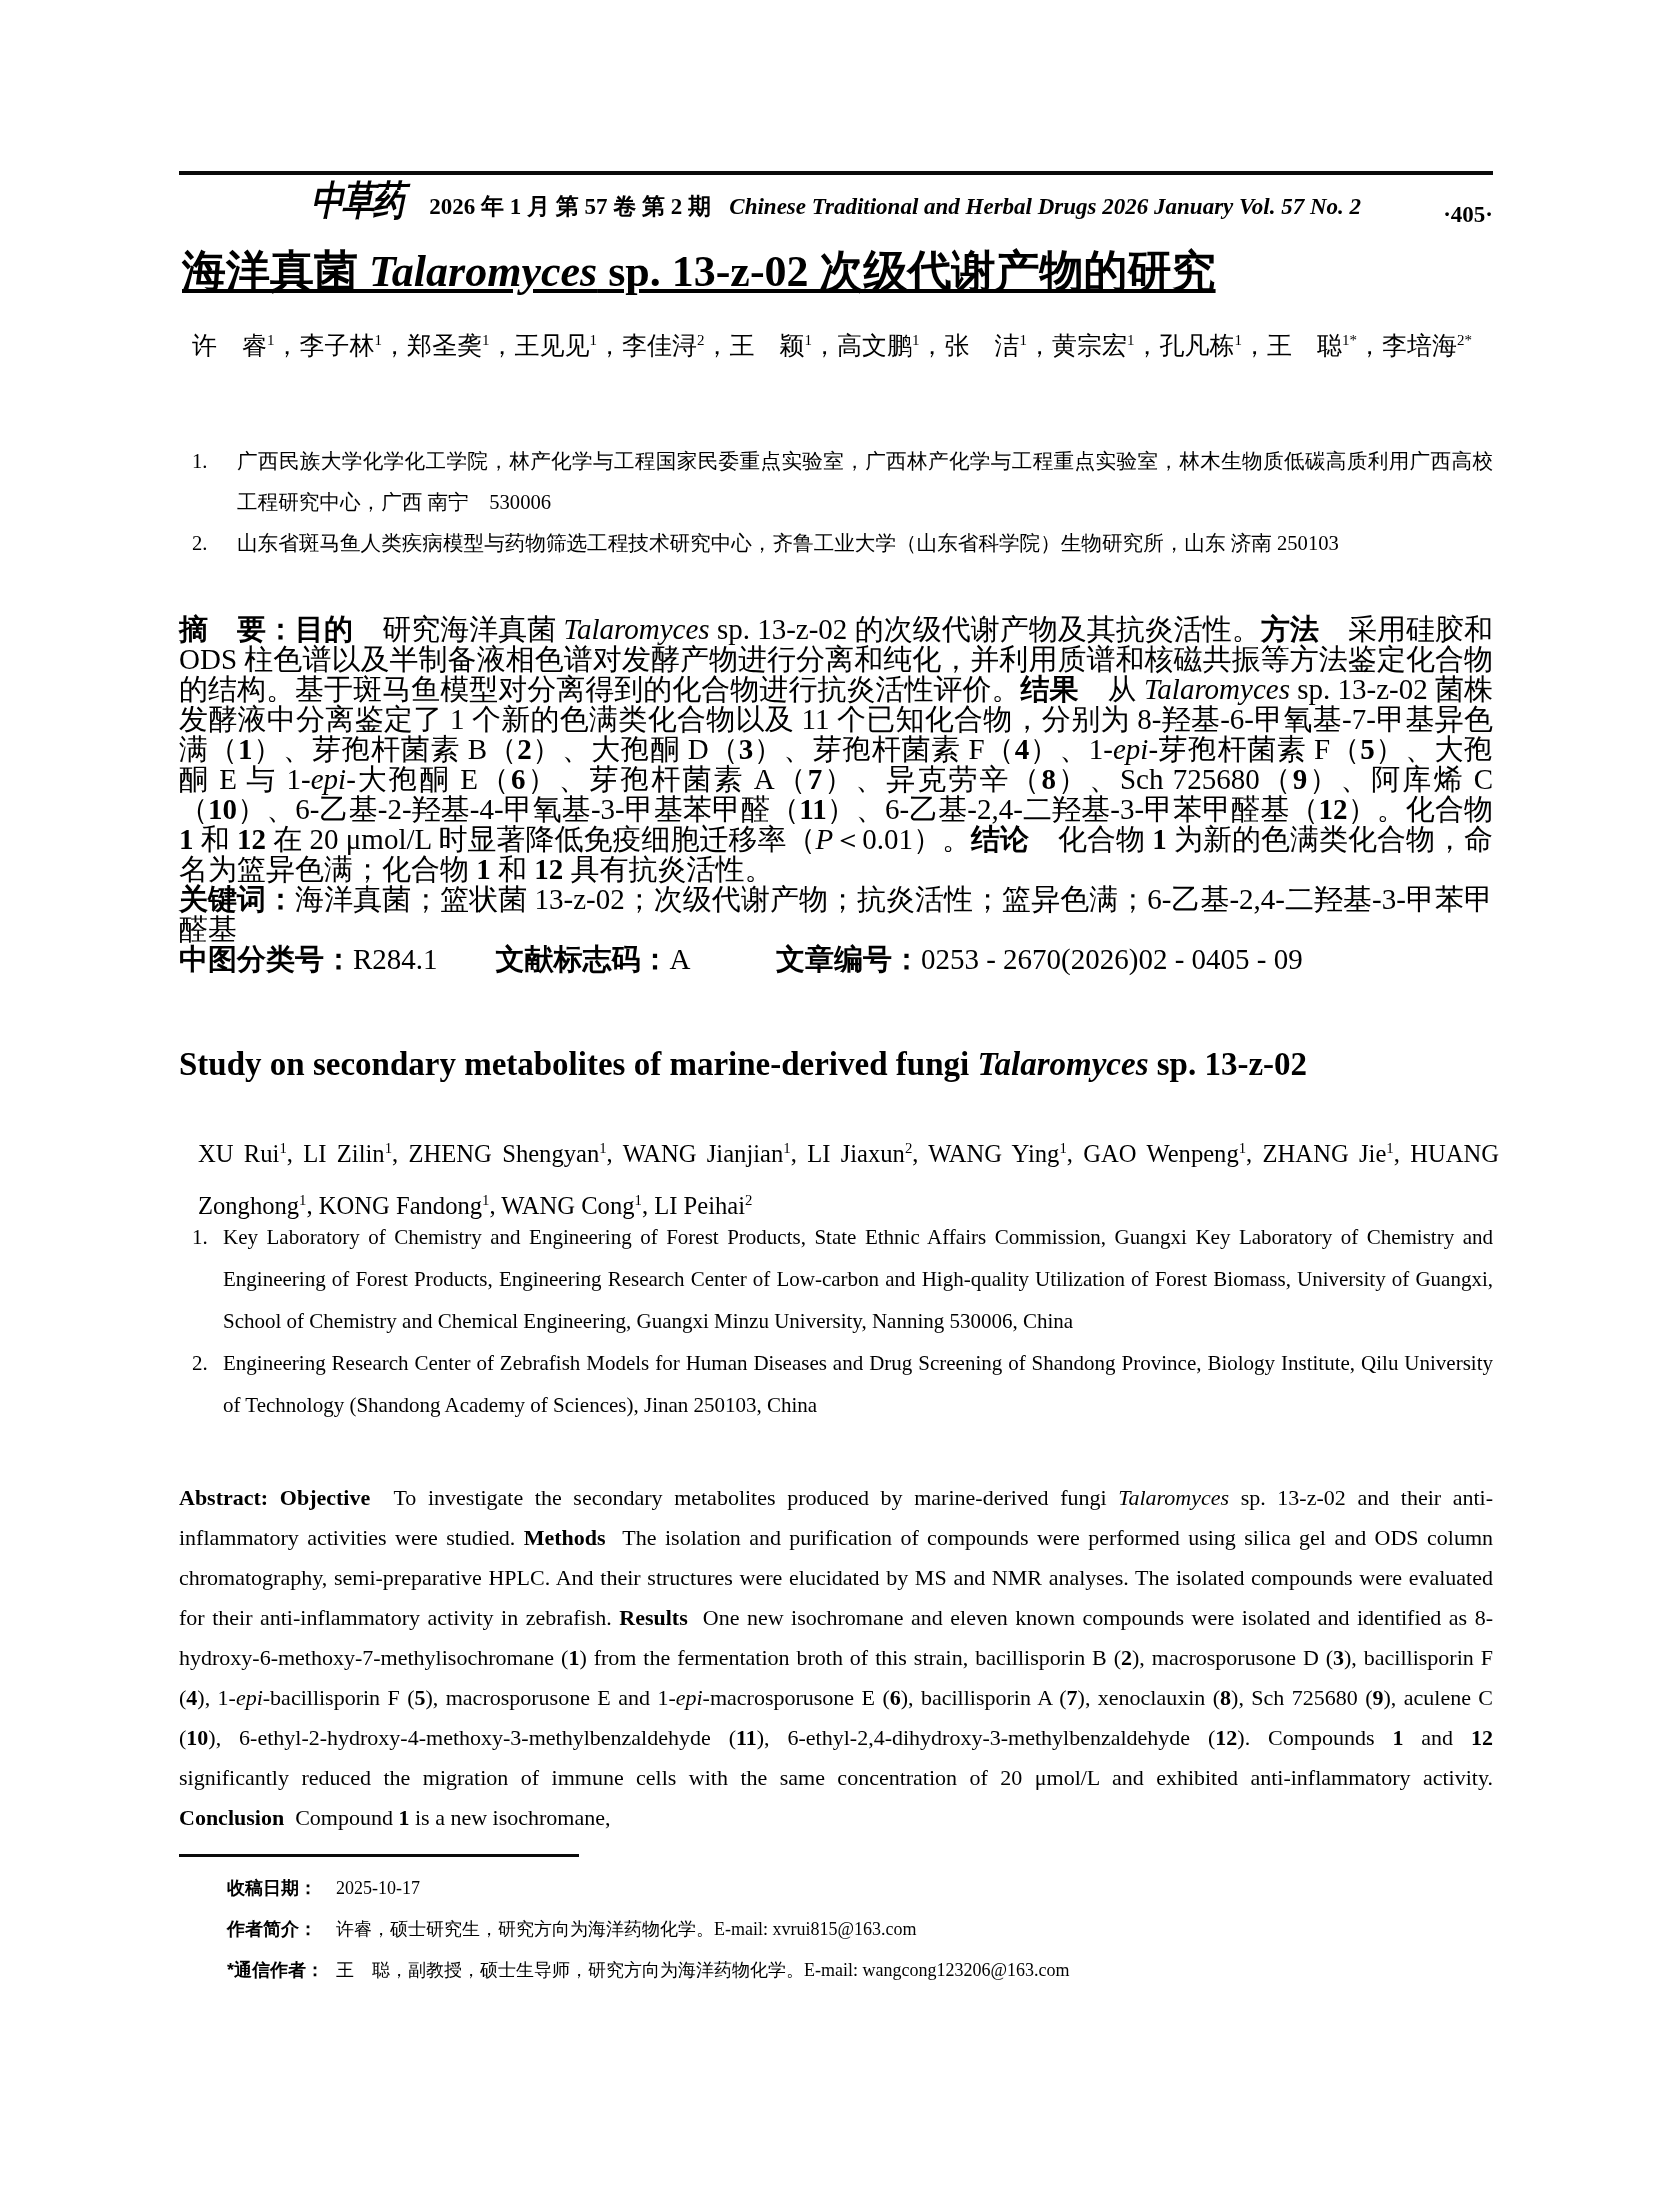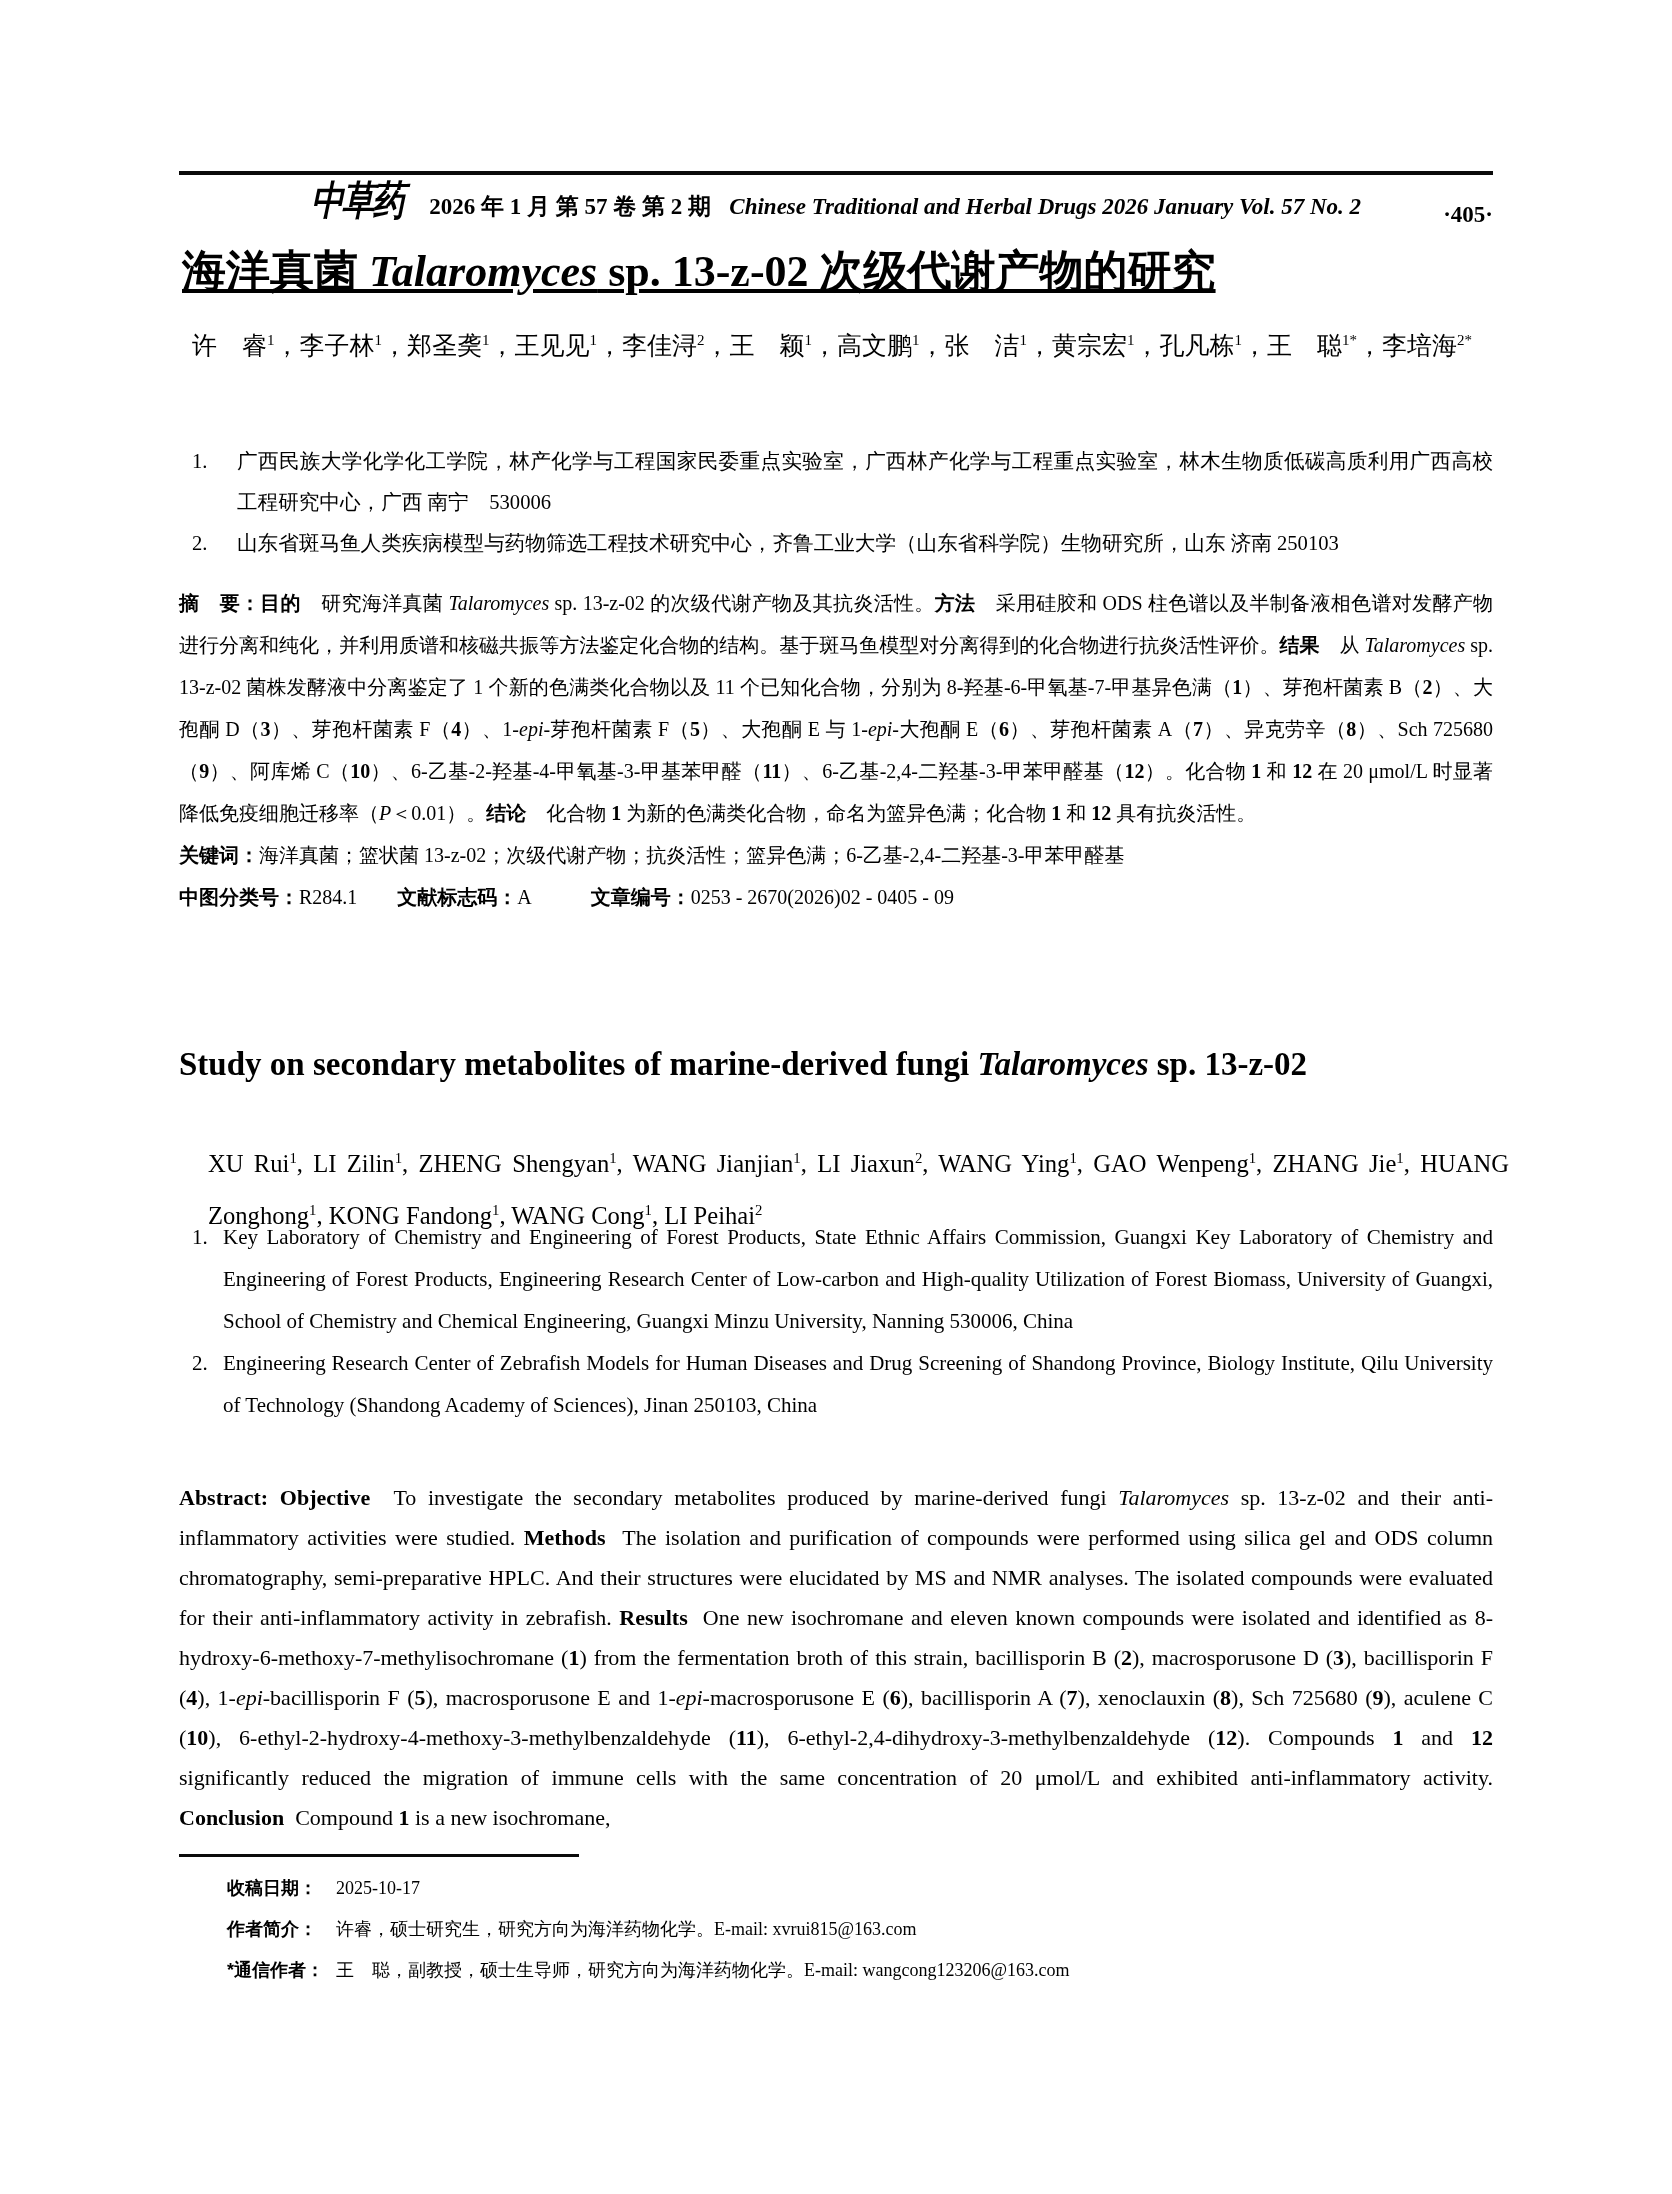--- a/index.html
+++ b/index.html
@@ -19,25 +19,25 @@
 
   .rule{position:absolute;top:171px;left:179px;width:1314px;height:4px;background:#0a0a0a;}
 
   .title-cn{position:absolute;top:242px;left:179px;width:1314px;margin:3px;font-size:44px;line-height:53px;font-weight:bold;white-space:nowrap;text-decoration:underline;}
   .authors-cn{position:absolute;top:325px;left:192px;width:1301px;margin:0;font-size:25px;line-height:42px;text-align:justify;}
   .affs-cn{position:absolute;top:441px;left:192px;width:1301px;font-size:20.6px;line-height:41px;}
   .aff{display:flex;}
   .affs-cn .aff-no{width:45px;flex:0 0 auto;}
   .aff-text{flex:1;text-align:justify;}
 
-  .meta-cn{position:absolute;top:582px;left:179px;width:1314px;font-size:20px;line-height:42px;}
+  .meta-cn{position:absolute;top:614px;left:179px;width:1314px;font-size:29px;line-height:30px;}
   .meta-cn p{margin:0;}
 
   .title-en{position:absolute;top:1044px;left:179px;width:1314px;margin:0;font-size:33px;line-height:40px;font-weight:bold;white-space:nowrap;}
-  .authors-en{position:absolute;top:1122px;left:192px;width:1301px;margin:16px;font-size:24.6px;line-height:52px;text-align:justify;}
+  .authors-en{position:absolute;top:1122px;left:192px;width:1301px;margin:6px;font-size:24.6px;line-height:52px;text-align:justify;}
   .affs-en{position:absolute;top:1216px;left:192px;width:1301px;font-size:21px;line-height:42px;}
   .affs-en .aff-no{width:31px;flex:0 0 auto;}
 
   .abstract-en{position:absolute;top:1478px;left:179px;width:1314px;margin:0;font-size:22px;line-height:40px;}
 
   .fn-rule{position:absolute;top:1854px;left:179px;width:400px;height:3.1px;background:#0a0a0a;}
   .footnote{position:absolute;top:1868px;left:227px;width:1257px;font-size:18px;line-height:41px;}
   .fn-row{display:flex;}
   .fn-label{flex:0 0 109px;white-space:nowrap;}
   .fn-value{flex:1;text-align:justify;}

